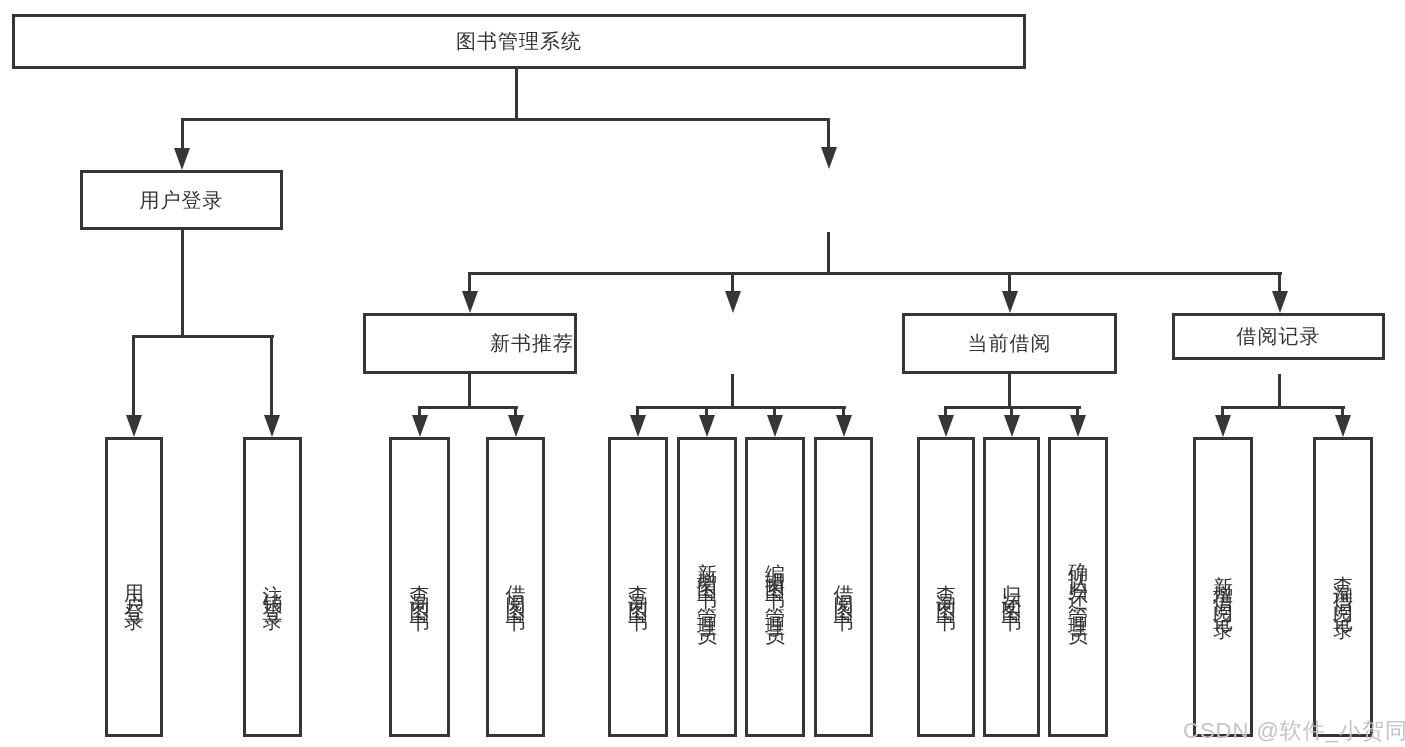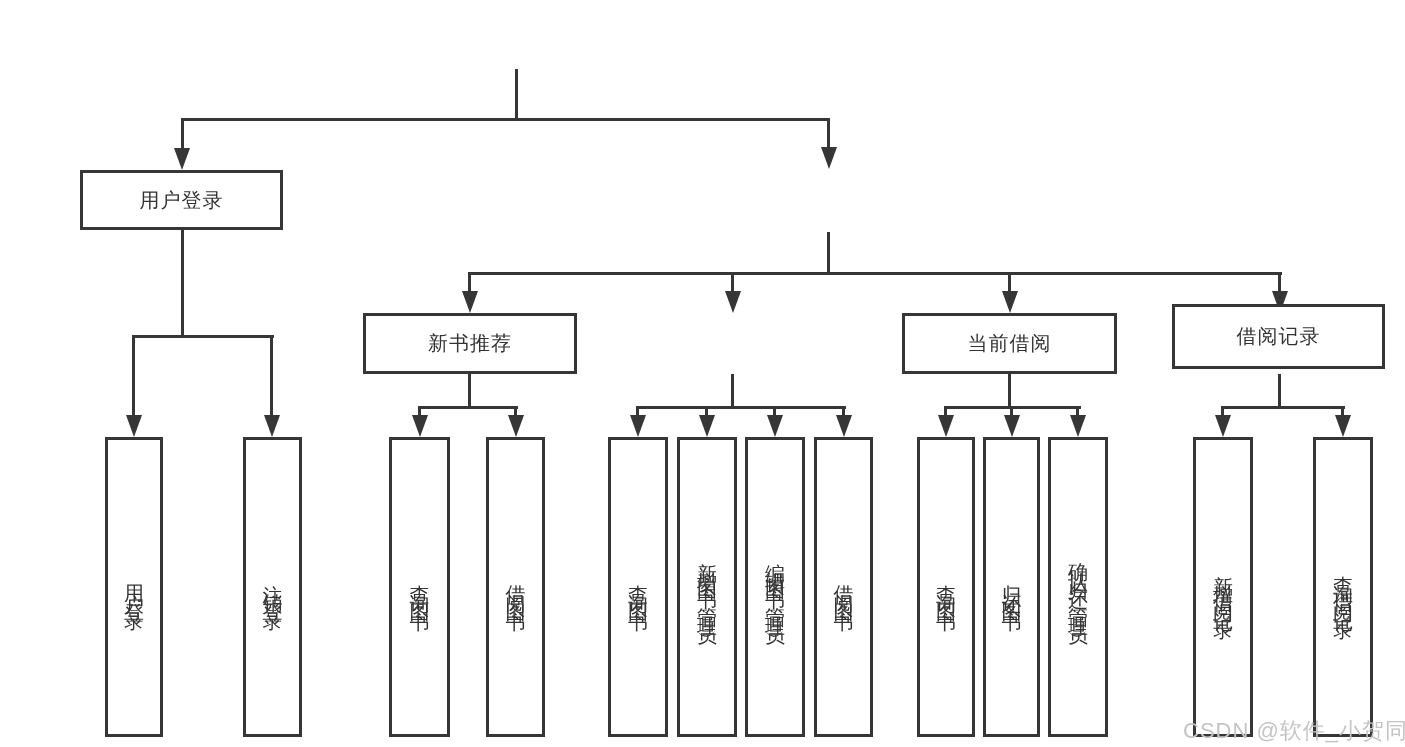--- a/index.html
+++ b/index.html
@@ -79,20 +79,23 @@
     letter-spacing: 1px;
     z-index: 5;
     white-space: nowrap;
   }
 </style>
 </head>
 <body>
 
 <div id="canvas">
 
+  <div class="box" style="left:12px; top:14px; width:1014px; height:55px;">
+    <span>图书管理系统</span>
+  </div>
 
   <div class="vline" style="left:515px; top:69px; height:51px;"></div>
   <div class="hline" style="left:181px; top:118px; width:649px;"></div>
   <div class="vline" style="left:181px; top:118px; height:32px;"></div>
   <div class="arrow" style="left:174px; top:148px;"></div>
   <div class="vline" style="left:827px; top:118px; height:31px;"></div>
   <div class="arrow" style="left:821px; top:147px;"></div>
 
   <div class="box" style="left:80px; top:170px; width:203px; height:60px;">
     <span>用户登录</span>
@@ -109,27 +112,27 @@
   <div class="hline" style="left:468px; top:272px; width:814px;"></div>
   <div class="vline" style="left:468px; top:272px; height:22px;"></div>
   <div class="arrow" style="left:462px; top:291px;"></div>
   <div class="vline" style="left:731px; top:272px; height:22px;"></div>
   <div class="arrow" style="left:725px; top:291px;"></div>
   <div class="vline" style="left:1008px; top:272px; height:22px;"></div>
   <div class="arrow" style="left:1002px; top:291px;"></div>
   <div class="vline" style="left:1278px; top:272px; height:22px;"></div>
   <div class="arrow" style="left:1272px; top:291px;"></div>
 
-  <div class="box" style="left:363px; top:313px; width:214px; height:61px;">
+  <div class="box" style="left:363px; top:313px; width:214px; height:61px;justify-content:flex-end;">
     <span>新书推荐</span>
   </div>
   <div class="box" style="left:902px; top:313px; width:215px; height:61px;">
     <span>当前借阅</span>
   </div>
-  <div class="box" style="left:1172px; top:304px; width:213px; height:65px;align-items:center;">
+  <div class="box" style="left:1172px; top:313px; width:213px; height:47px;align-items:center;">
     <span>借阅记录</span>
   </div>
 
   <div class="vline" style="left:468px; top:374px; height:35px;"></div>
   <div class="hline" style="left:418px; top:406px; width:100px;"></div>
   <div class="vline" style="left:418px; top:406px; height:12px;"></div>
   <div class="arrow" style="left:412px; top:415px;"></div>
   <div class="vline" style="left:514px; top:406px; height:12px;"></div>
   <div class="arrow" style="left:508px; top:415px;"></div>
 

